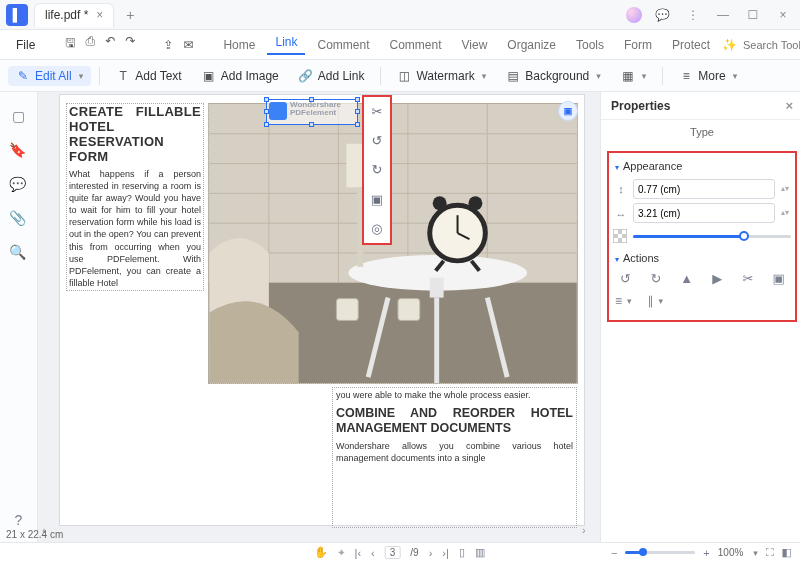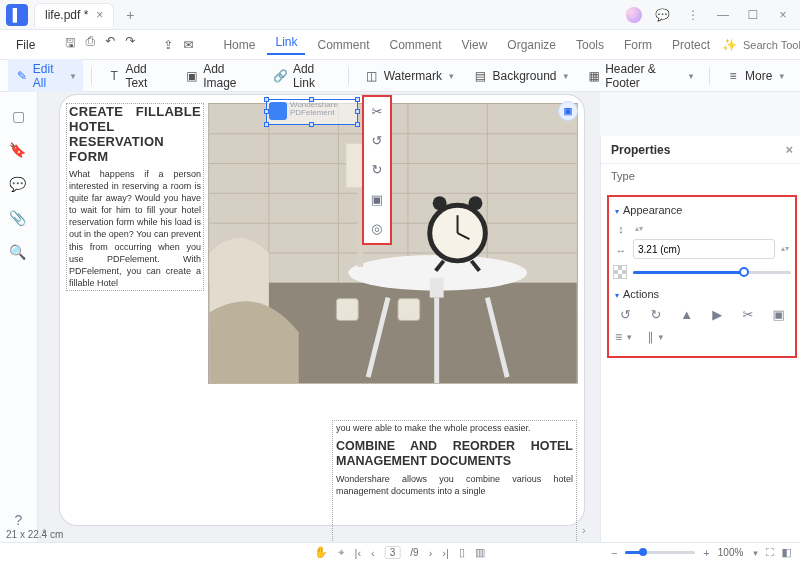--- a/index.html
+++ b/index.html
@@ -29,50 +29,50 @@
   .tbtn .ic { width:14px;height:14px;display:inline-flex;align-items:center;justify-content:center;color:#555;font-size:12px; }
   .tbtn.primary .ic { color:#2a6ef2; }
   .tsep { width:1px;height:18px;background:#e0e2e6;margin:0 4px; }
   .chev { font-size:9px;color:#888;margin-left:2px; }
   
   .body { display:flex; height: calc(562px - 30px - 30px - 32px - 20px); }
   .leftrail { width:38px; background:#fbfcfe; border-right:1px solid #e5e8ec; display:flex; flex-direction:column; align-items:center; gap:18px; padding-top:16px; color:#7b8190; }
   .leftrail .ic { cursor:pointer; font-size:14px; }
   .leftrail .help { margin-top:auto; margin-bottom:14px; }
   .canvas-area { flex:1; background:#f0f1f4; position:relative; overflow:hidden; }
-  .page { position:absolute; left:22px; top:3px; width:524px; height:430px; background:#fff; box-shadow:0 0 0 1px #d7dae0;border-radius:17px; }
+  .page { position:absolute; left:22px; top:3px; width:524px; height:430px; background:#fff; box-shadow:0 0 0 1px #d7dae0; }
   
   .col-left { position:absolute; left:6px; top:8px; width:138px; border:1px dotted #aaa; padding:1px 2px; font-size:9px; text-align:justify; line-height:1.35; }
   .col-left h3 { font-size:13px; font-weight:900; letter-spacing:0.3px; font-family:"Arial Black", Arial; line-height:1.15; margin-bottom:3px; }
   .img-block { position:absolute; left:148px; top:8px; width:370px; height:281px; border:1px dotted #aaa; background:linear-gradient(#cfc8b8,#b5ad9b); }
   .img-block svg { width:100%; height:100%; }
   .col-bl { position:absolute; left:6px; top:292px; width:260px; height:141px; border:1px dotted #aaa; padding:1px 3px; font-size:9px; text-align:justify; line-height:1.35; }
   .col-bl h3 { font-size:12.5px; font-weight:900; font-family:"Arial Black", Arial; margin-top:6px; line-height:1.2; }
-  .col-br { position:absolute; left:272px; top:292px; width:245px; height:141px; border:1px dotted #aaa; padding:1px 3px; font-size:9px; text-align:justify; line-height:1.35;margin-top:33px; }
+  .col-br { position:absolute; left:272px; top:292px; width:245px; height:141px; border:1px dotted #aaa; padding:1px 3px; font-size:9px; text-align:justify; line-height:1.35; }
   .col-br h3 { font-size:12.5px; font-weight:900; font-family:"Arial Black", Arial; margin:5px 0 4px; line-height:1.2; }
   
   .wm-sel { position:absolute; left:206px; top:4px; width:92px; height:26px; border:1px solid #2a6ef2; background:rgba(255,255,255,0.6); }
   .wm-sel .h { position:absolute; width:5px;height:5px;border:1px solid #2a6ef2;background:#cde0ff; }
   .wm-sel .h1{left:-3px;top:-3px}.wm-sel .h2{right:-3px;top:-3px}.wm-sel .h3{left:-3px;bottom:-3px}.wm-sel .h4{right:-3px;bottom:-3px}
   .wm-sel .h5{left:calc(50% - 3px);top:-3px}.wm-sel .h6{left:calc(50% - 3px);bottom:-3px}
   .wm-sel .h7{top:calc(50% - 3px);left:-3px}.wm-sel .h8{top:calc(50% - 3px);right:-3px}
   .wm-logo { position:absolute; left:2px; top:2px; width:18px;height:18px;background:#3b82f6;border-radius:3px; }
-  .wm-text { position:absolute; left:23px; top:1px; font-size:8px; color:#9aa0ab; line-height:1.05; }
+  .wm-text { position:absolute; left:23px; top:1px; font-size:8px; color:#9aa0ab; line-height:1.05;font-weight:bold; }
   
   .floatcol { position:absolute; left:302px; top:0; width:30px; height:150px; border:2px solid #e23b3b; background:#fff; display:flex; flex-direction:column; align-items:center; justify-content:space-around; color:#6a7080; }
   .floatcol .fi { width:18px;height:18px;display:flex;align-items:center;justify-content:center;font-size:13px;cursor:pointer; }
   
   .pagebadge { position:absolute; right:6px; top:6px; width:20px;height:20px; border-radius:50%; background:#e8f0ff; color:#2a6ef2; display:flex;align-items:center;justify-content:center;font-size:9px;font-weight:bold;border:1px solid #c7dbff; }
   
-  .rightpanel { width:200px; background:#fff; border-left:1px solid #e5e8ec; display:flex;margin-top:44px; }
+  .rightpanel { width:200px; background:#fff; border-left:1px solid #e5e8ec; display:flex; }
   .rp-content { flex:1; display:flex;flex-direction:column; }
   .rp-header { display:flex; align-items:center; justify-content:space-between; padding:6px 10px; border-bottom:1px solid #eceef2; font-size:12px; font-weight:600; }
   .rp-header .x { color:#999;cursor:pointer;font-size:13px; }
   .rp-section { padding:6px 10px; font-size:11px; }
-  .rp-label { color:#666; margin-bottom:3px; }
+  .rp-label { color:#666; margin-bottom:3px;text-align:center; }
   .rp-val { color:#222; }
   .rp-boxed { margin:4px 6px 6px 6px; border:2px solid #e23b3b; padding:4px 4px 8px 4px; }
   .rp-group-title { font-size:11px; color:#333; padding:3px 2px; }
   .rp-group-title .tri { color:#2a6ef2; font-size:8px; margin-right:4px; }
   .rp-row { display:flex; align-items:center; gap:4px; margin:4px 0; }
   .rp-row .ric { width:16px; color:#7b8190; text-align:center; font-size:11px; }
   .rp-row input { flex:1; border:1px solid #d6d9e0; border-radius:3px; padding:2px 4px; font-size:10px; height:20px; }
   .rp-row .spin { width:12px; color:#aaa; font-size:8px; display:flex;flex-direction:column;align-items:center;line-height:0.6; }
   .opacity-row { display:flex; align-items:center; gap:6px; margin:6px 0; }
   .checker { width:14px;height:14px; background:conic-gradient(#ccc 25%, #fff 0 50%, #ccc 0 75%, #fff 0); background-size:8px 8px; border:1px solid #ccc; }
@@ -172,21 +172,20 @@
       <span>Watermark</span>
       <span class="chev">▾</span>
     </div>
   <div class="tbtn">
       <span class="ic">▤</span>
       <span>Background</span>
       <span class="chev">▾</span>
     </div>
   <div class="tbtn">
       <span class="ic">▦</span>
-      <span>Header &amp; Footer</span>
       <span class="chev">▾</span>
     </div>
   <span class="tsep"></span>
   <div class="tbtn">
       <span class="ic">≡</span>
       <span>More</span>
       <span class="chev">▾</span>
     </div>
 </div>
 
@@ -286,20 +285,21 @@
         <span>Properties</span>
         <span class="x">×</span>
       </div>
       <div class="rp-section">
         <div class="rp-label">Type</div>
       </div>
       <div class="rp-boxed">
         <div class="rp-group-title"><span class="tri">▾</span><span>Appearance</span></div>
         <div class="rp-row">
           <span class="ric">↕</span>
+          <input value="0.77 (cm)" style="">
           <span class="spin">▴▾</span>
         </div>
         <div class="rp-row">
           <span class="ric">↔</span>
           <input value="3.21 (cm)" style="">
           <span class="spin">▴▾</span>
         </div>
         <div class="opacity-row">
           <span class="checker"></span>
           <div class="slider">

